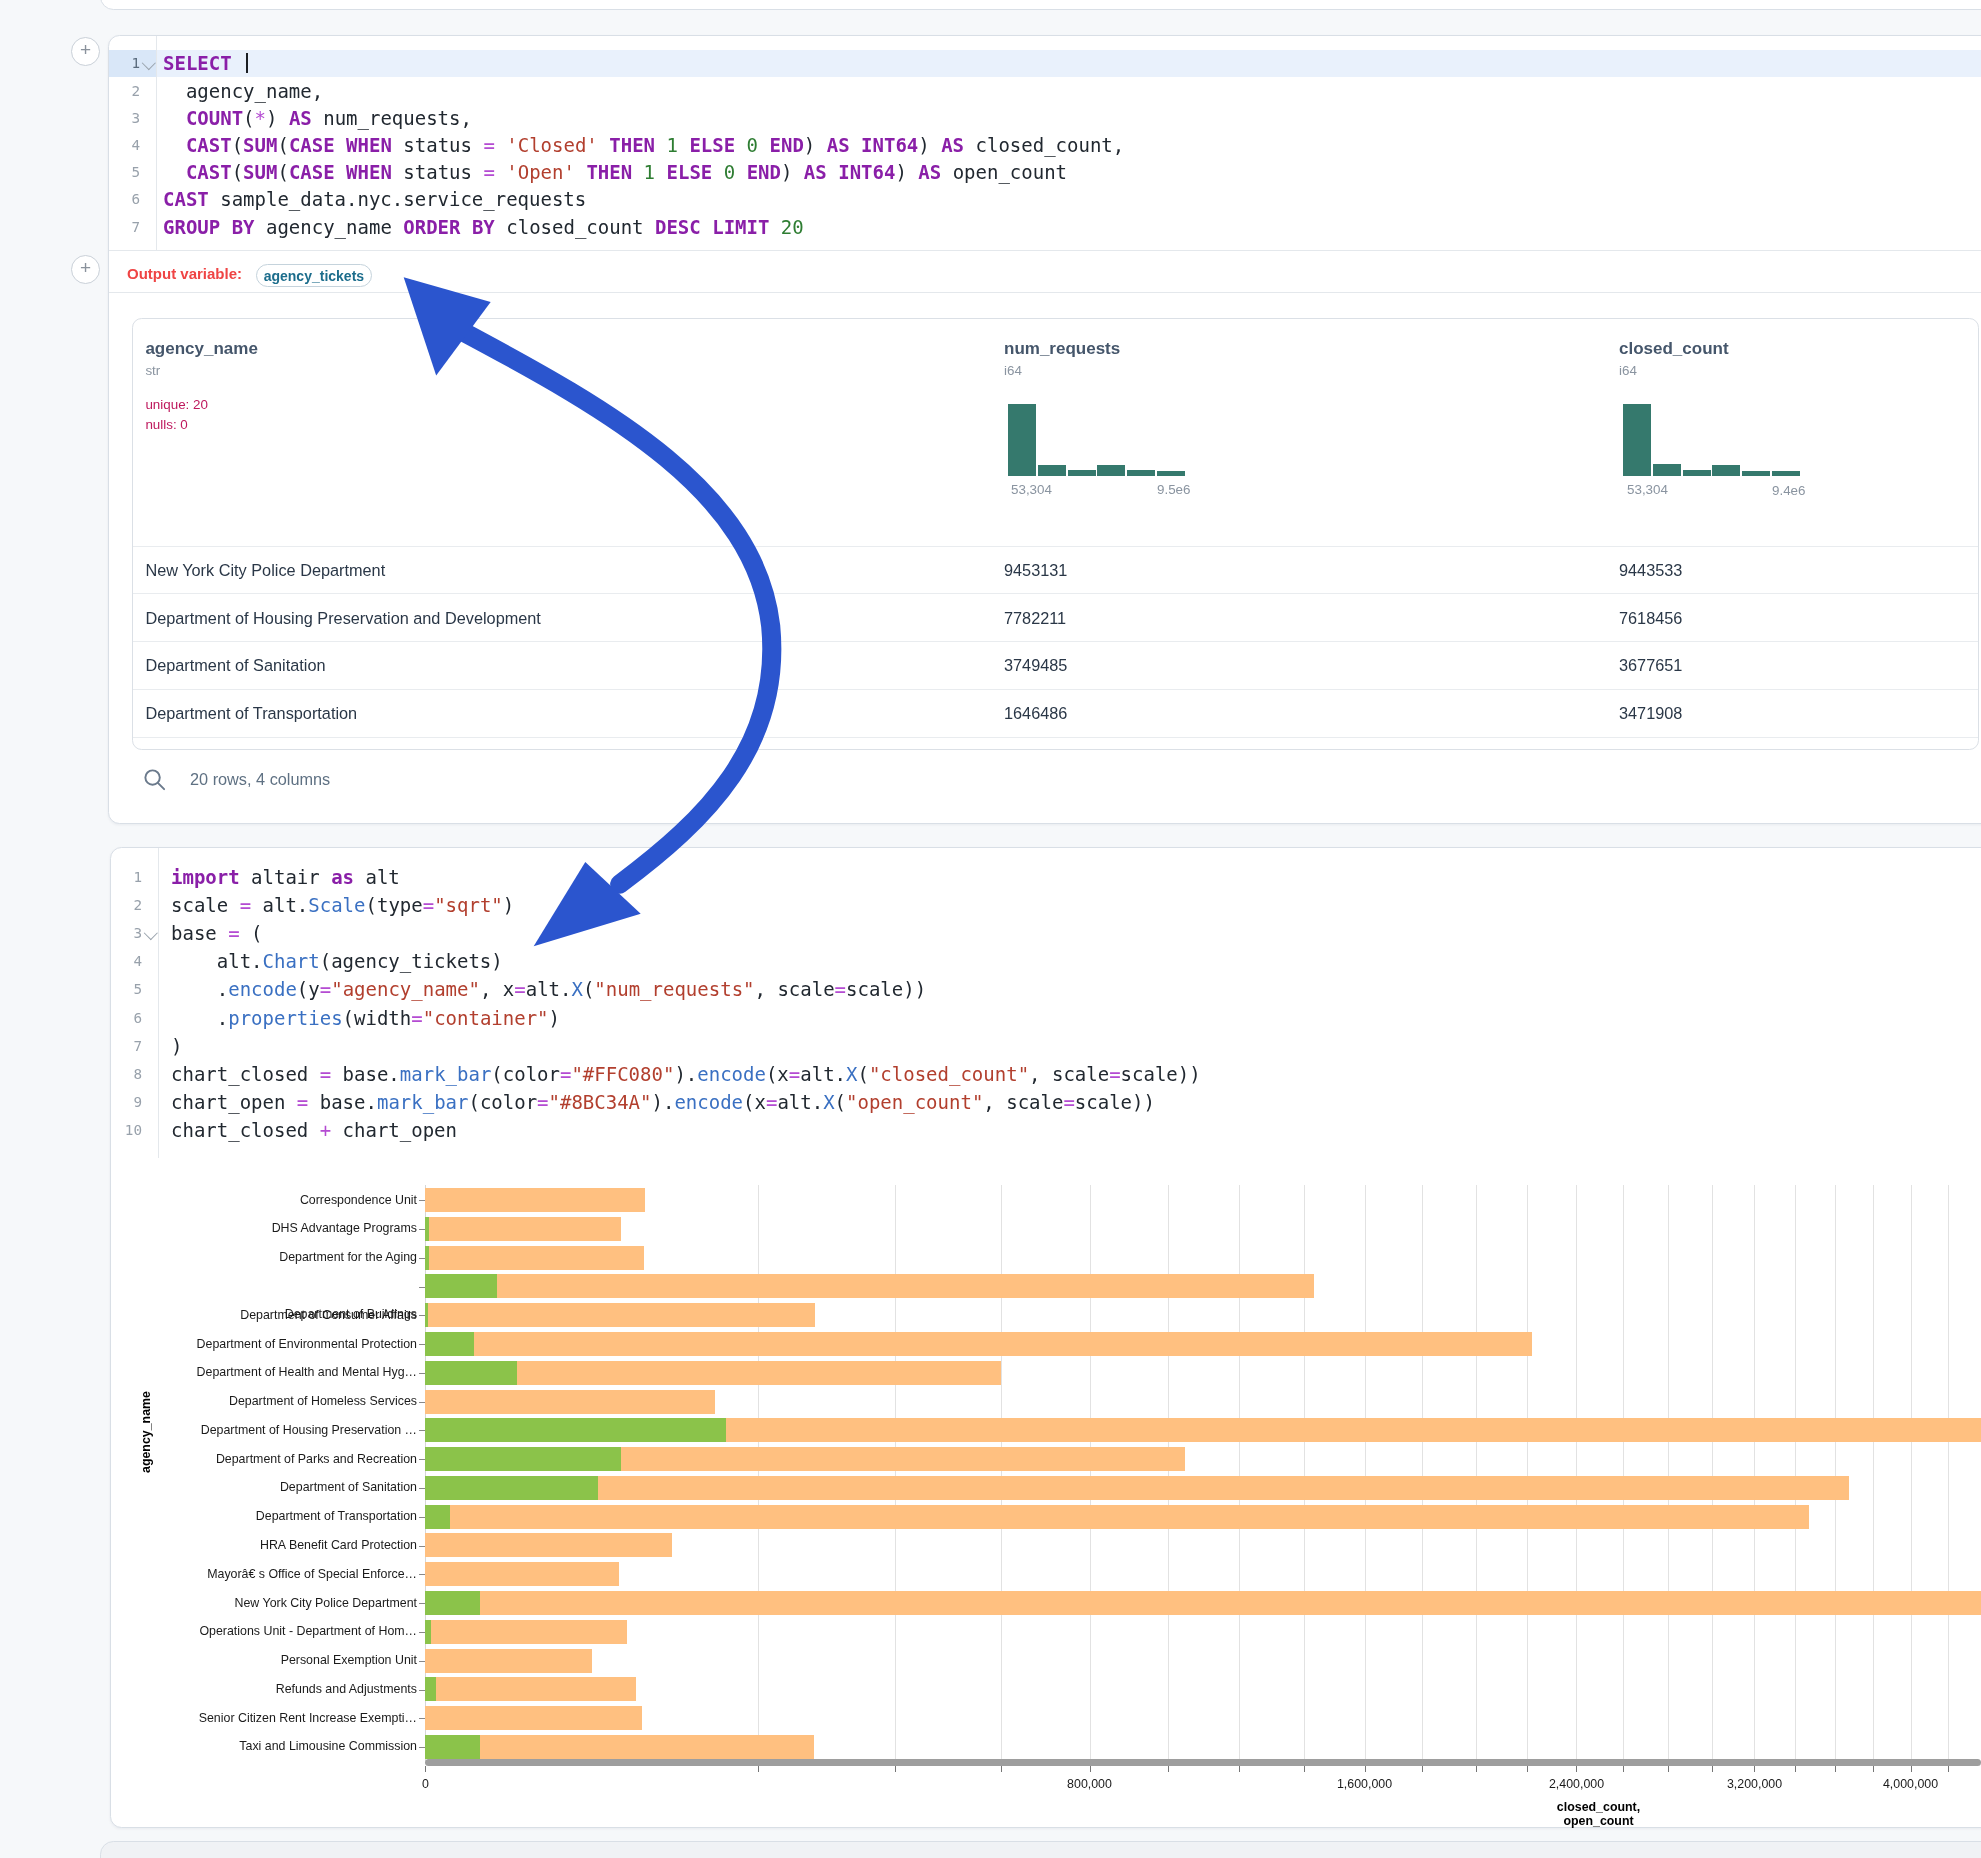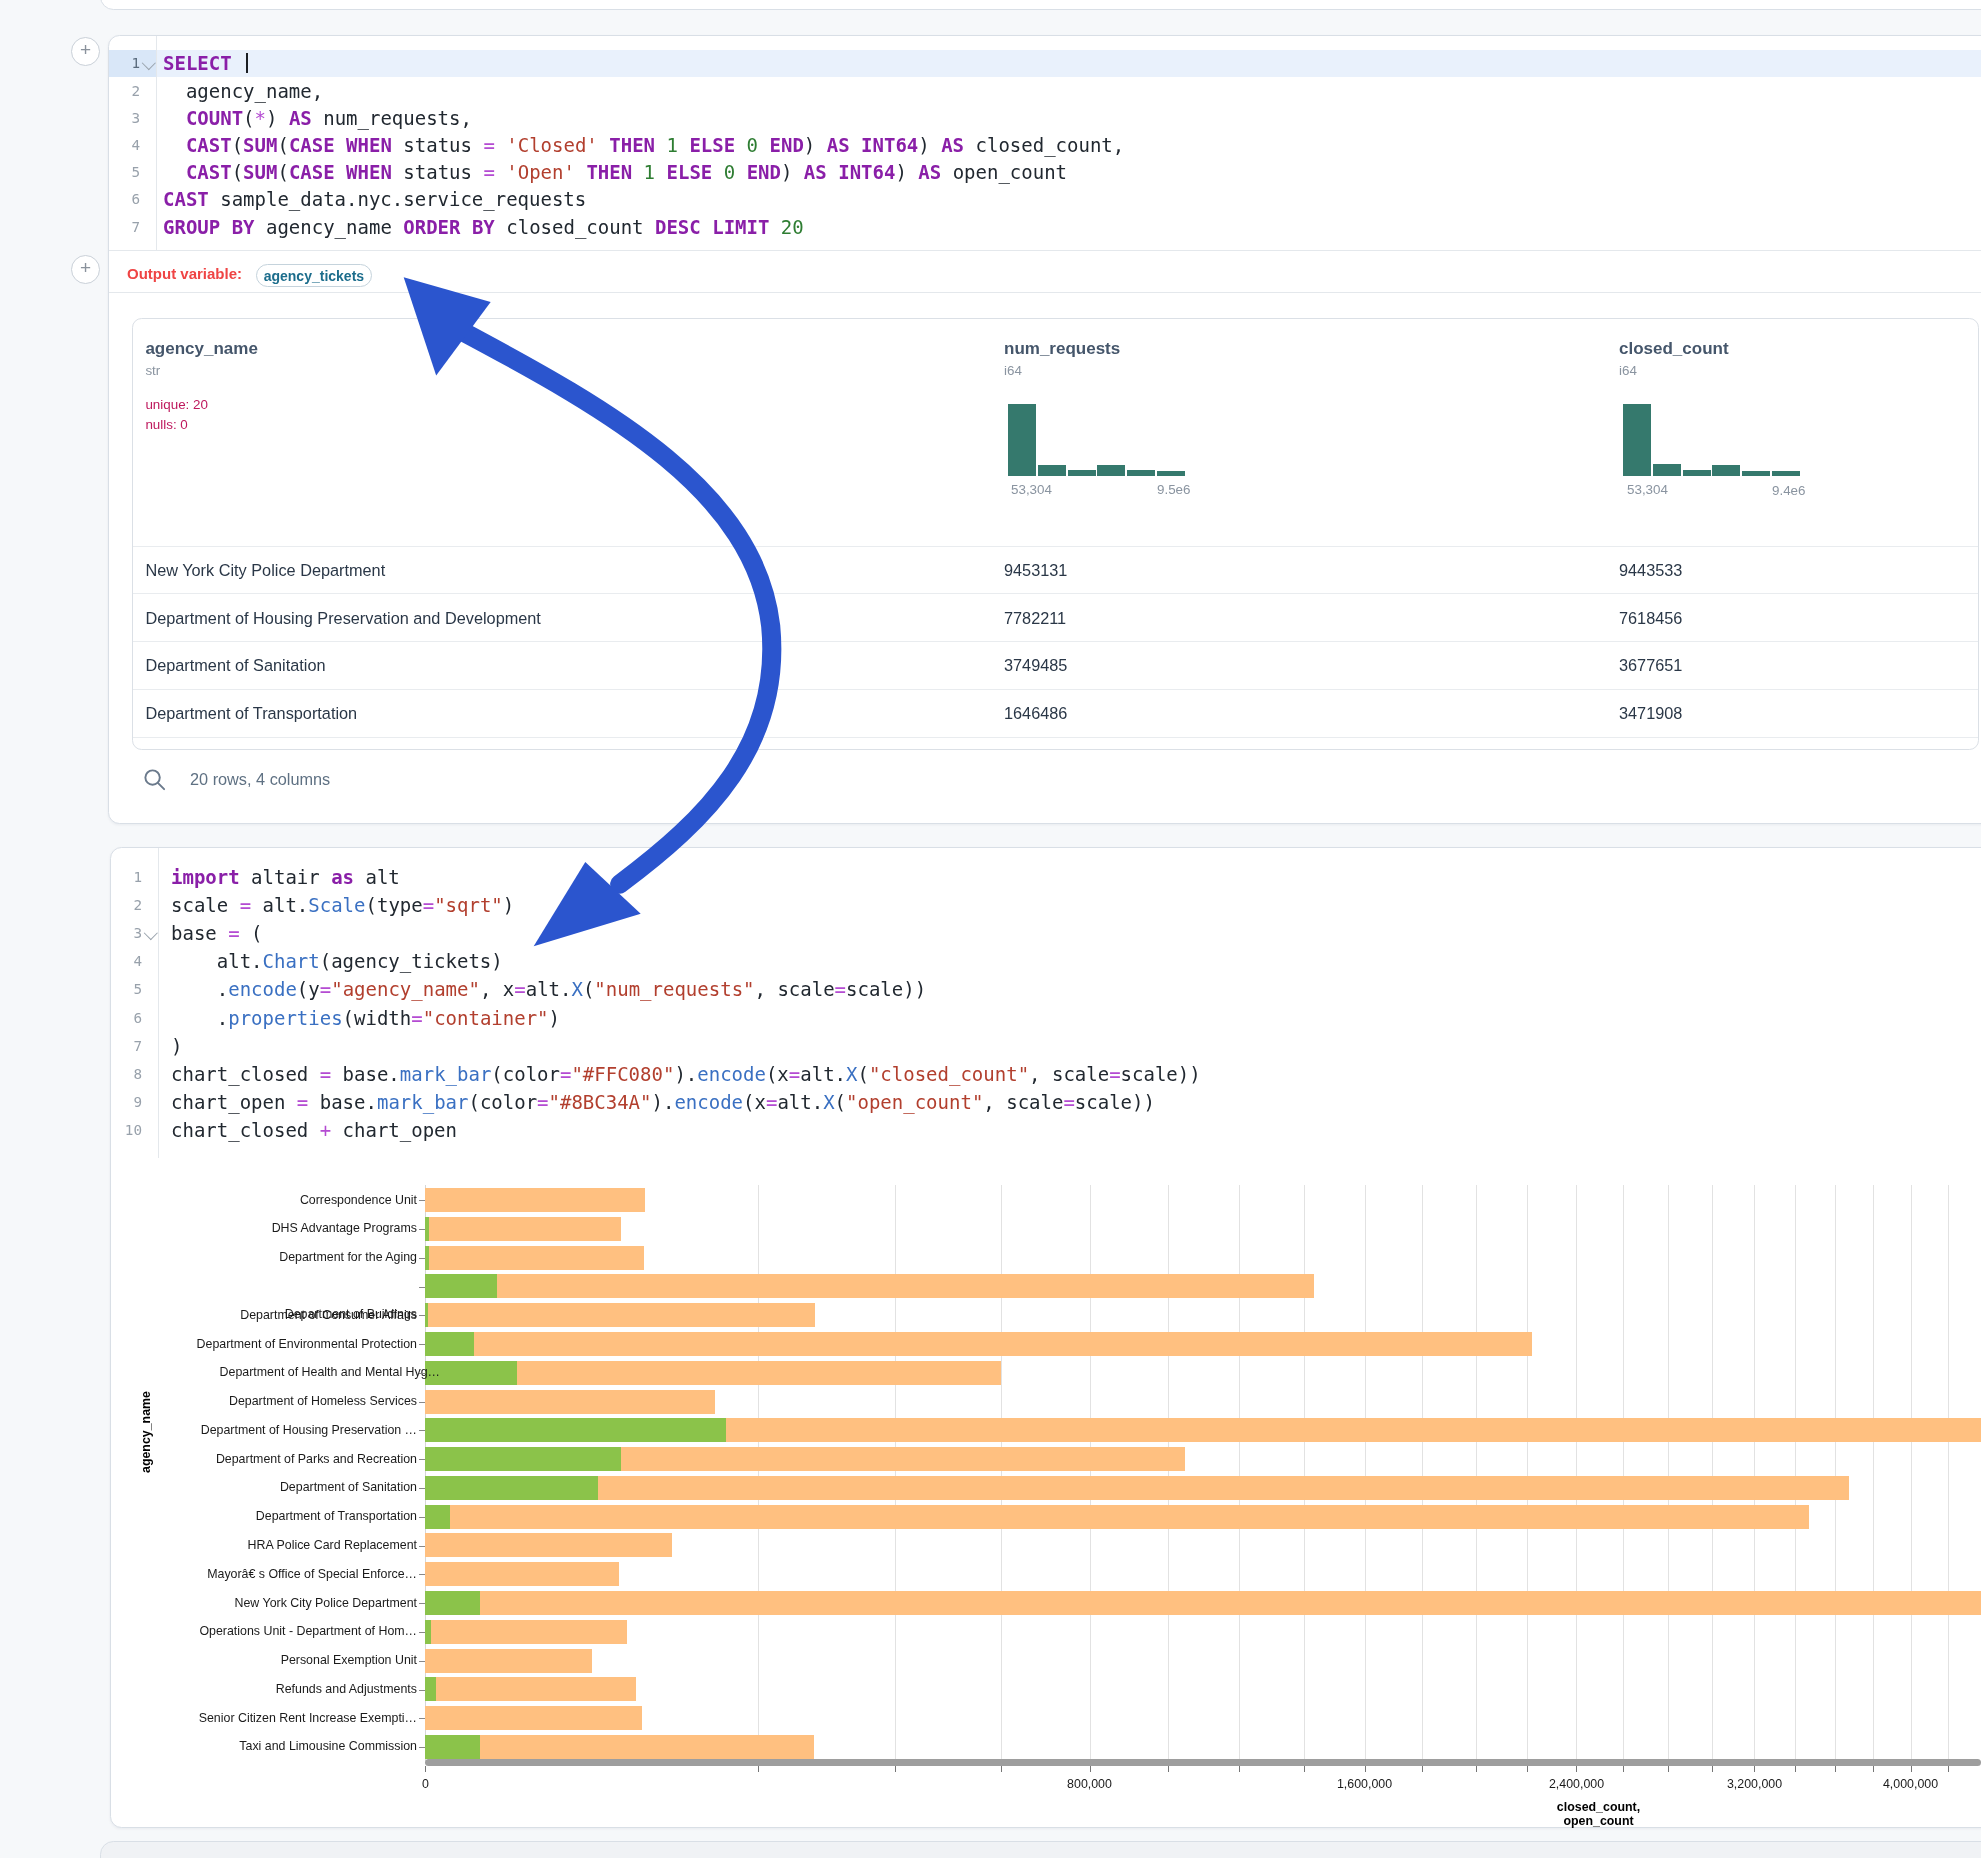--- a/index.html
+++ b/index.html
@@ -238,33 +238,33 @@
       <div class="chart-ylab" style="left: 110px; top: 1221px; width: 307px;">DHS Advantage Programs</div>
       <div class="ytick" style="left: 419px; top: 1229px; width: 5.7px;"></div>
       <div class="chart-ylab" style="left: 110px; top: 1250px; width: 307px;">Department for the Aging</div>
       <div class="ytick" style="left: 419px; top: 1258px; width: 5.7px;"></div>
       <div class="chart-ylab" style="left: 110px; top: 1279px; width: 307px; margin-top: 28px;">Department of Buildings</div>
       <div class="ytick" style="left: 419px; top: 1287px; width: 5.7px;"></div>
       <div class="chart-ylab" style="left: 110px; top: 1308px; width: 307px;">Department of Consumer Affairs</div>
       <div class="ytick" style="left: 419px; top: 1315px; width: 5.7px;"></div>
       <div class="chart-ylab" style="left: 110px; top: 1337px; width: 307px;">Department of Environmental Protection</div>
       <div class="ytick" style="left: 419px; top: 1344px; width: 5.7px;"></div>
-      <div class="chart-ylab" style="left: 110px; top: 1365px; width: 307px; padding-left: 23px;">Department of Health and Mental Hyg…</div>
+      <div class="chart-ylab" style="left: 110px; top: 1365px; width: 307px;">Department of Health and Mental Hyg…</div>
       <div class="ytick" style="left: 419px; top: 1373px; width: 5.7px;"></div>
       <div class="chart-ylab" style="left: 110px; top: 1394px; width: 307px;">Department of Homeless Services</div>
       <div class="ytick" style="left: 419px; top: 1402px; width: 5.7px;"></div>
       <div class="chart-ylab" style="left: 110px; top: 1423px; width: 307px;">Department of Housing Preservation …</div>
       <div class="ytick" style="left: 419px; top: 1430px; width: 5.7px;"></div>
       <div class="chart-ylab" style="left: 110px; top: 1452px; width: 307px;">Department of Parks and Recreation</div>
       <div class="ytick" style="left: 419px; top: 1459px; width: 5.7px;"></div>
       <div class="chart-ylab" style="left: 110px; top: 1480px; width: 307px;">Department of Sanitation</div>
       <div class="ytick" style="left: 419px; top: 1488px; width: 5.7px;"></div>
       <div class="chart-ylab" style="left: 110px; top: 1509px; width: 307px;">Department of Transportation</div>
       <div class="ytick" style="left: 419px; top: 1517px; width: 5.7px;"></div>
-      <div class="chart-ylab" style="left: 110px; top: 1538px; width: 307px;">HRA Police Card Replacement</div>
+      <div class="chart-ylab" style="left: 110px; top: 1538px; width: 307px;">HRA Benefit Card Protection</div>
       <div class="ytick" style="left: 419px; top: 1546px; width: 5.7px;"></div>
       <div class="chart-ylab" style="left: 110px; top: 1567px; width: 307px;">Mayorâ€ s Office of Special Enforce…</div>
       <div class="ytick" style="left: 419px; top: 1574px; width: 5.7px;"></div>
       <div class="chart-ylab" style="left: 110px; top: 1596px; width: 307px;">New York City Police Department</div>
       <div class="ytick" style="left: 419px; top: 1603px; width: 5.7px;"></div>
       <div class="chart-ylab" style="left: 110px; top: 1624px; width: 307px;">Operations Unit - Department of Hom…</div>
       <div class="ytick" style="left: 419px; top: 1632px; width: 5.7px;"></div>
       <div class="chart-ylab" style="left: 110px; top: 1653px; width: 307px;">Personal Exemption Unit</div>
       <div class="ytick" style="left: 419px; top: 1661px; width: 5.7px;"></div>
       <div class="chart-ylab" style="left: 110px; top: 1682px; width: 307px; text-align: right;">Refunds and Adjustments</div>

